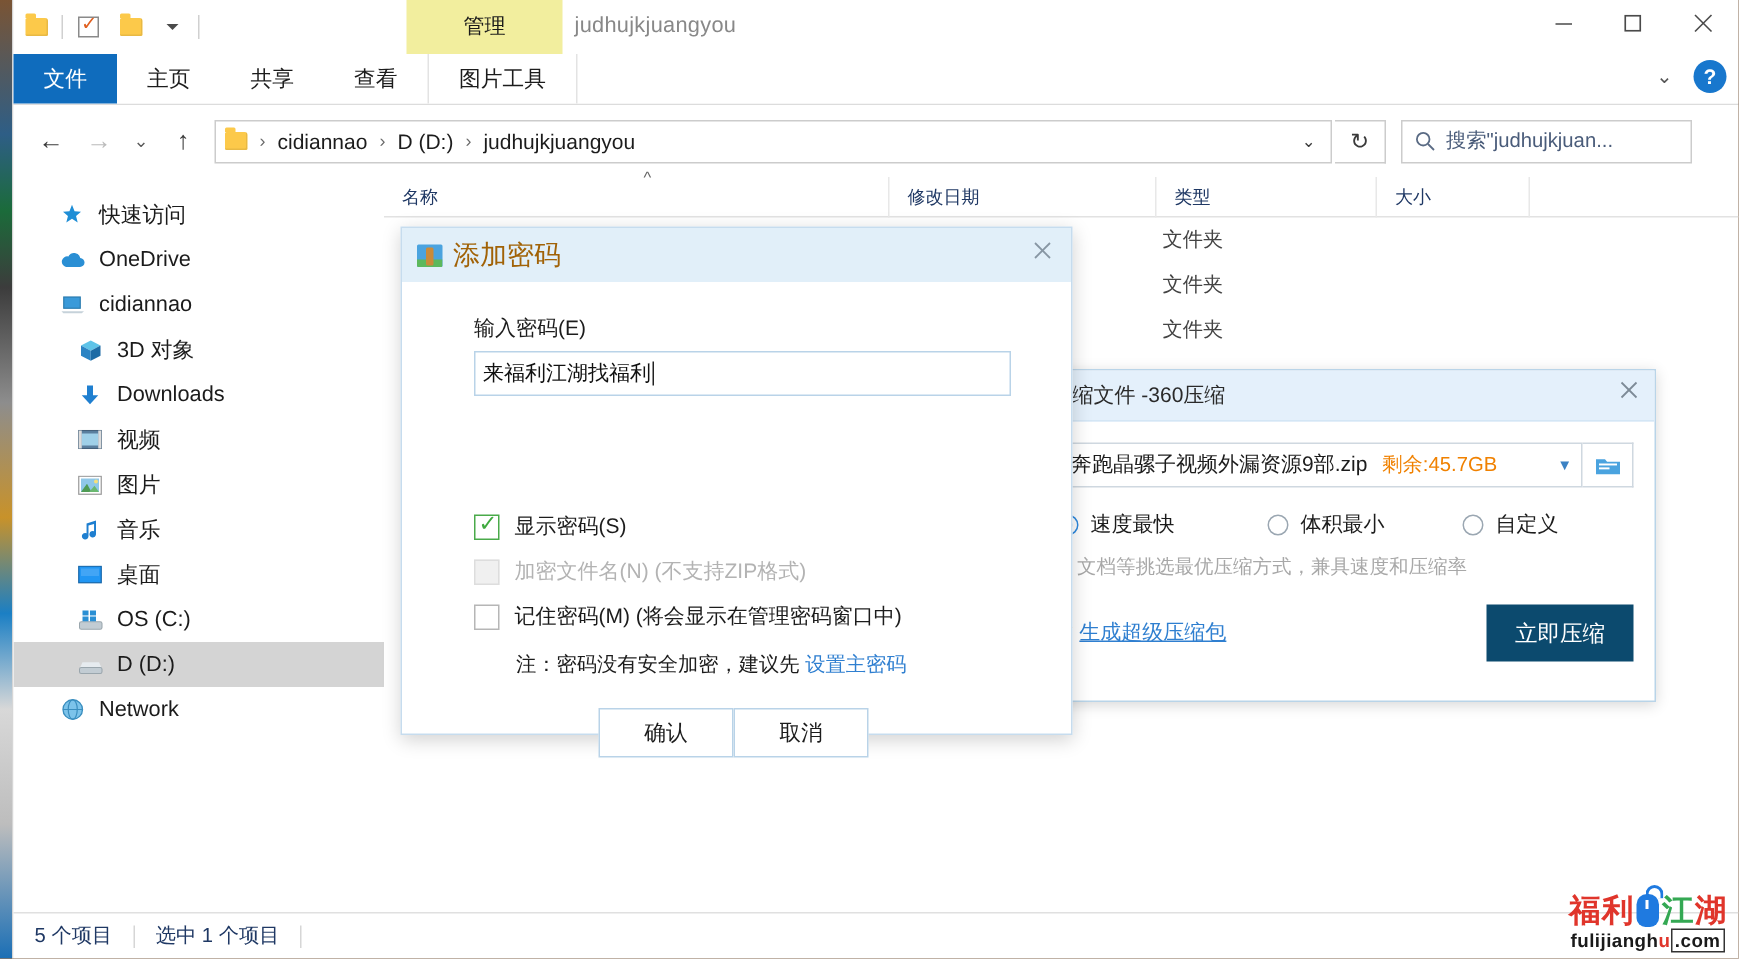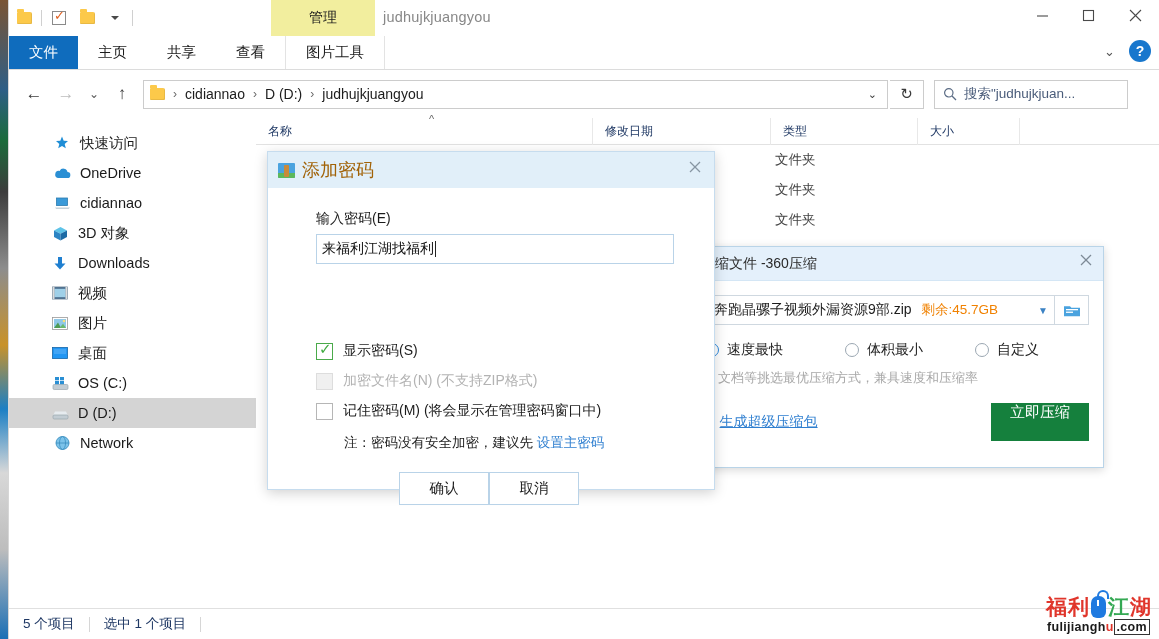--- a/index.html
+++ b/index.html
@@ -84,21 +84,21 @@
     width: 194px; height: 29px; border: 1px solid #ccc; margin-left: 8px;
     display: flex; align-items: center; padding: 0 8px; gap: 7px; background:#fff;
   }
   .search-ph { font-size: 13.5px; color: #4a5c7a; white-space: nowrap; overflow:hidden; }
 
   
   .body { flex: 1; display: flex; min-height: 0; position: relative; }
 
   
   .sidebar { width: 247px; flex: none; background: #fff; padding-top: 10px; overflow: hidden; border-right: none; }
-  .navitem { height: 30px; display: flex; align-items: center; gap: 9px; padding-left: 44px; font-size: 14.5px; color: #1b1b1b; }
+  .navitem { height: 30px; display: flex; align-items: center; gap: 9px; padding-left: 30px; font-size: 14.5px; color: #1b1b1b; }
   .navitem.indent { padding-left: 42px; }
   .navitem.sel { background: #d4d4d4; }
   .nav-ic { width: 18px; height: 18px; display:flex; align-items:center; justify-content:center; flex:none; }
 
   
   .filepane { flex: 1; background: #fff; position: relative; min-width: 0; }
   .colhdr { display: flex; height: 27px; border-bottom: 1px solid #e2e2e2; align-items: center; position: relative; }
   .colhdr .sortmark { position: absolute; left: 173px; top: -5px; color:#666; font-size: 11px; }
   .col { font-size: 12px; color: #1f3864; padding-left: 12px; border-right: 1px solid #e8e8e8; height: 27px; display: flex; align-items: center; }
   .col.c1 { width: 337px; }
@@ -144,22 +144,22 @@
   .w360-opts { display: flex; align-items: center; padding: 16px 0 0 2px; font-size: 14px; color: #1c1c1c; }
   .radio { width: 14px; height: 14px; border: 1px solid #9ba7b2; border-radius: 50%; background:#fff; flex:none; }
   .radio.on { border-color:#2d8ae0; }
   .radio.on::after { content:""; display:block; width:6px; height:6px; margin:3px; border-radius:50%; background:#2d8ae0; }
   .opt { display: flex; align-items: center; gap: 8px; }
   .w360-hint { font-size: 13px; color: #a8a8a8; padding: 10px 0 0 2px; white-space: nowrap; }
   .w360-foot { display: flex; align-items: center; padding: 16px 0 0 2px; }
   .super-chk { color: #f5a623; font-size: 15px; font-weight: bold; margin-right: 2px; }
   .super-link { font-size: 14px; color: #2f7fd0; text-decoration: underline; }
   .zipnow {
-    margin-left: auto; width: 98px; height: 38px; background: #15803d; color: #fff;
-    display: flex; justify-content: center; font-size: 15px;
+    margin-left: auto; width: 98px; height: 38px; background: #0c4a6e; color: #fff;
+    display: flex; align-items: center; justify-content: center; font-size: 15px;
   }
 
   
   .pwdlg {
     position: absolute; left: 267px; top: 151px; width: 448px; height: 339px;
     background: #fff; border: 1px solid #c6dcee; box-shadow: 0 3px 12px rgba(0,0,0,.18);
     z-index: 40;
   }
   .pw-title { height: 36px; background: #e1eff9; display: flex; align-items: center; padding-left: 10px; gap: 7px; position: relative; }
   .pw-ic { width: 17px; height: 15px; position: relative; border-radius: 1px; overflow: hidden; background: #4aa3df; flex:none; }
@@ -389,20 +389,28 @@
                 <rect x="2" y="2" width="12" height="9" fill="#8fc8e8"></rect>
                 <polygon points="2,11 6,5.5 9,11" fill="#4f9b54"></polygon>
                 <polygon points="7.5,11 11,6.8 14,11" fill="#6ab86f"></polygon>
                 <circle cx="12" cy="4" r="1.3" fill="#f6e07a"></circle>
               </svg>
           </span>
           <span>图片</span>
         </div>
 
 
+        <div class="navitem indent">
+          <span class="nav-ic">
+            <svg width="13" height="15" viewBox="0 0 13 15">
+                <path d="M10 1v9.2a2.2 2.2 0 1 1-1.3-2V3.3L5 4.3v7.2a2.2 2.2 0 1 1-1.3-2V3z" fill="#1f7fd0"></path>
+              </svg>
+          </span>
+          <span>音乐</span>
+        </div>
 
         <div class="navitem indent">
           <span class="nav-ic">
             <svg width="16" height="13" viewBox="0 0 16 13">
                 <rect x="0.5" y="0.5" width="15" height="11" fill="#2196f3" stroke="#1565a8" stroke-width=".8"></rect>
                 <rect x="2" y="2" width="12" height="5" fill="#42a5f5"></rect>
               </svg>
           </span>
           <span>桌面</span>
         </div>

